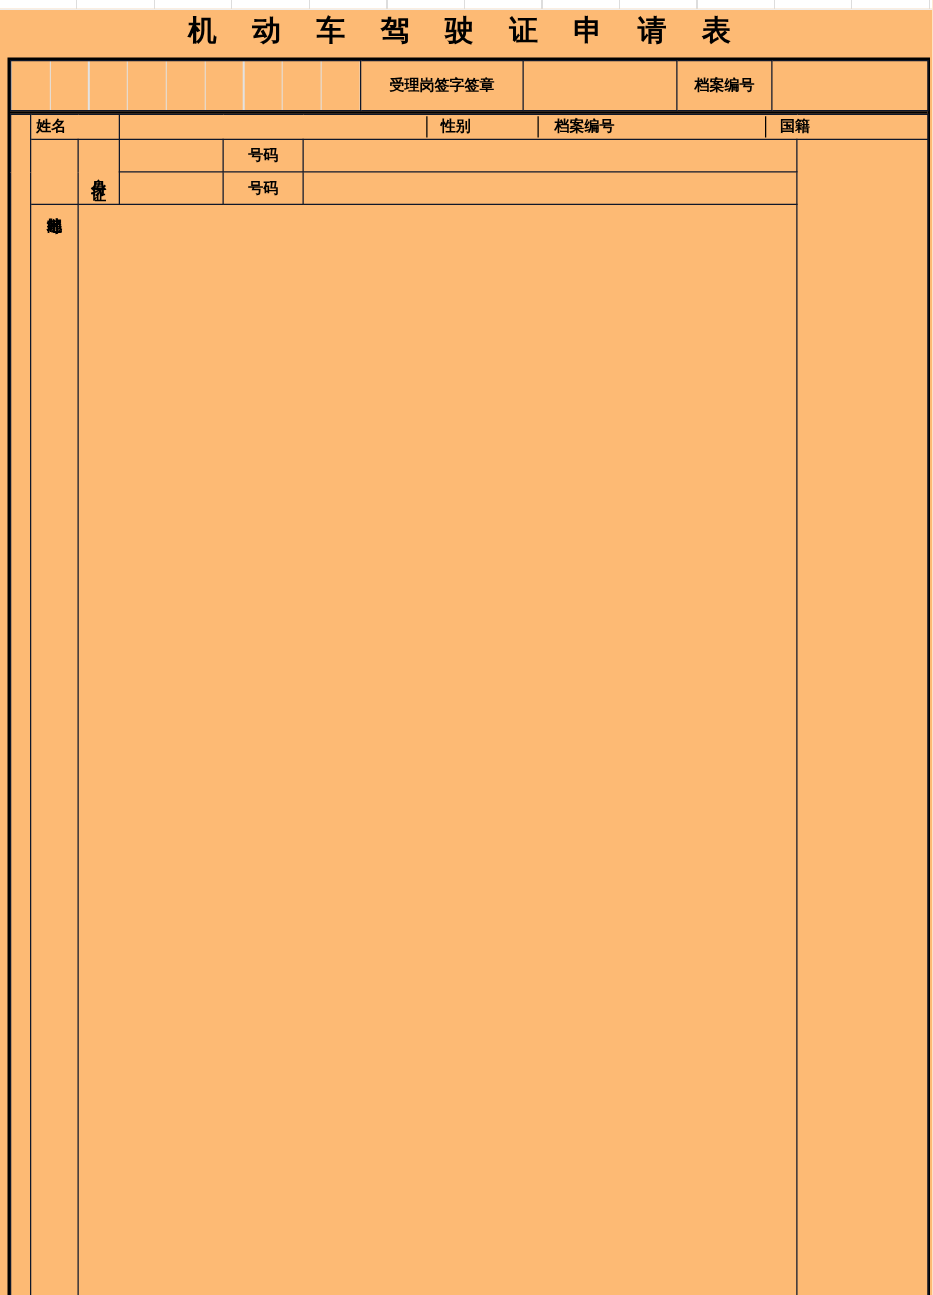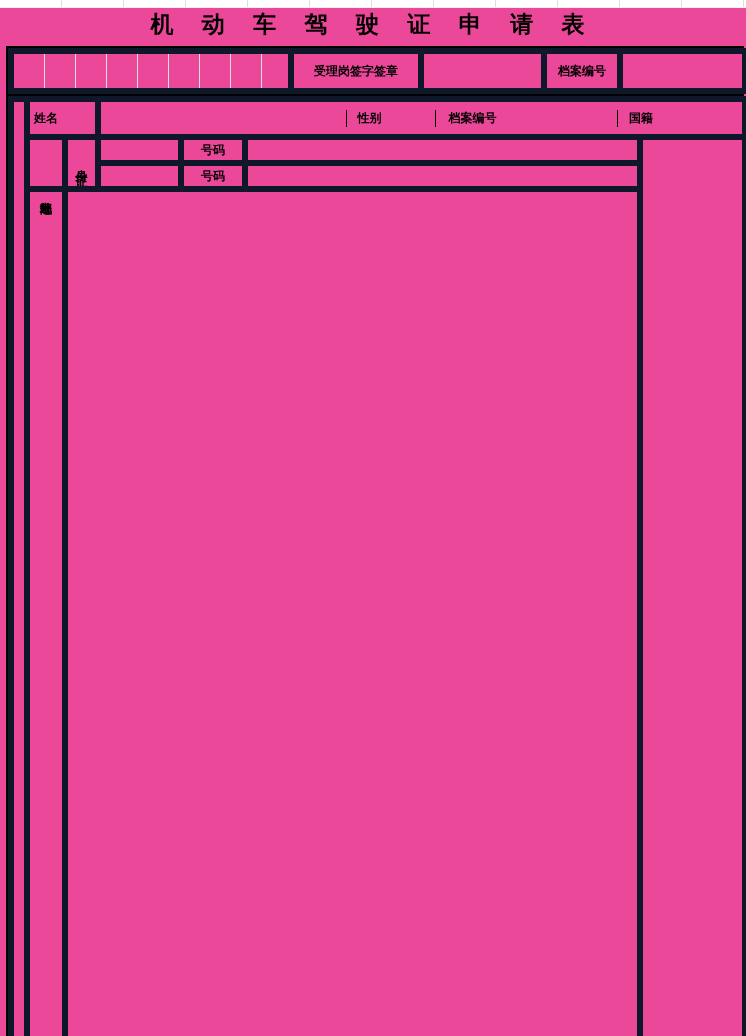--- a/index.html
+++ b/index.html
@@ -1,26 +1,26 @@
 <!DOCTYPE html>
 <html><head>
 <meta charset="utf-8">
 <style>
   html,body{margin:0;padding:0;background:#fff}
-  .page{width:746px;height:1036px;position:relative;background:#ec4899;color:#000;
+  .page{width:746px;height:1036px;position:relative;background:#fdba74;color:#000;
         font-family:"Liberation Sans","DejaVu Sans",sans-serif;}
   .topstrip{position:absolute;left:0;top:0;width:746px;height:7px;
         background:repeating-linear-gradient(to right,#fff 0 61px,#ddd 61px 62px);
         border-bottom:1px solid #eee}
   .title{position:absolute;left:0;top:9px;width:100%;text-align:center;
         font-size:23px;font-weight:bold;letter-spacing:11px;white-space:nowrap}
   .form{position:absolute;left:6px;top:46px;width:734px;border:2px solid #000}
   .band{border-bottom:2px solid #000}
   table{border-collapse:collapse;width:100%;table-layout:fixed}
-  td{border:6px solid #0f172a;padding:0;font-size:12px;overflow:hidden;vertical-align:middle}
+  td{border:1px solid #0f172a;padding:0;font-size:12px;overflow:hidden;vertical-align:middle}
   .b{font-weight:bold}
   .c{text-align:center}
   .pl{padding-left:4px}
   .faintcols{background:repeating-linear-gradient(to right,transparent 0 30px,#e2e2e2 30px 31px)}
   .vlabel{writing-mode:vertical-lr;text-orientation:upright;display:block;margin:0 auto;
         font-weight:bold;font-size:12px;letter-spacing:3px;line-height:14px}
   .vclip{writing-mode:vertical-lr;text-orientation:upright;display:block;margin:0 auto;
         font-weight:bold;font-size:12px;line-height:14px;height:100%;overflow:hidden}
   .hsplit{display:flex;height:100%;align-items:center}
   .hsplit>div{border-left:1px solid #000;display:flex;align-items:center;overflow:hidden;flex:none}
@@ -66,21 +66,21 @@
         <colgroup>
             <col style="width:16px">
             <col style="width:38px">
             <col style="width:33px">
             <col style="width:83px">
             <col style="width:64px">
             <col style="width:395px">
             <col style="width:105px">
           </colgroup>
         <tbody>
-            <tr style="height:38px">
+            <tr style="height:20px">
           <td rowspan="6"></td>
           <td colspan="2" class="b pl">姓名</td>
           <td colspan="4">
             <div class="hsplit">
               <div style="width:245px"></div>
               <div style="width:45px" class="ctr b">性别</div>
               <div style="width:42px"></div>
               <div style="width:73px" class="ctr b">档案编号</div>
               <div style="width:107px"></div>
               <div style="width:46px" class="ctr b">国籍</div>

